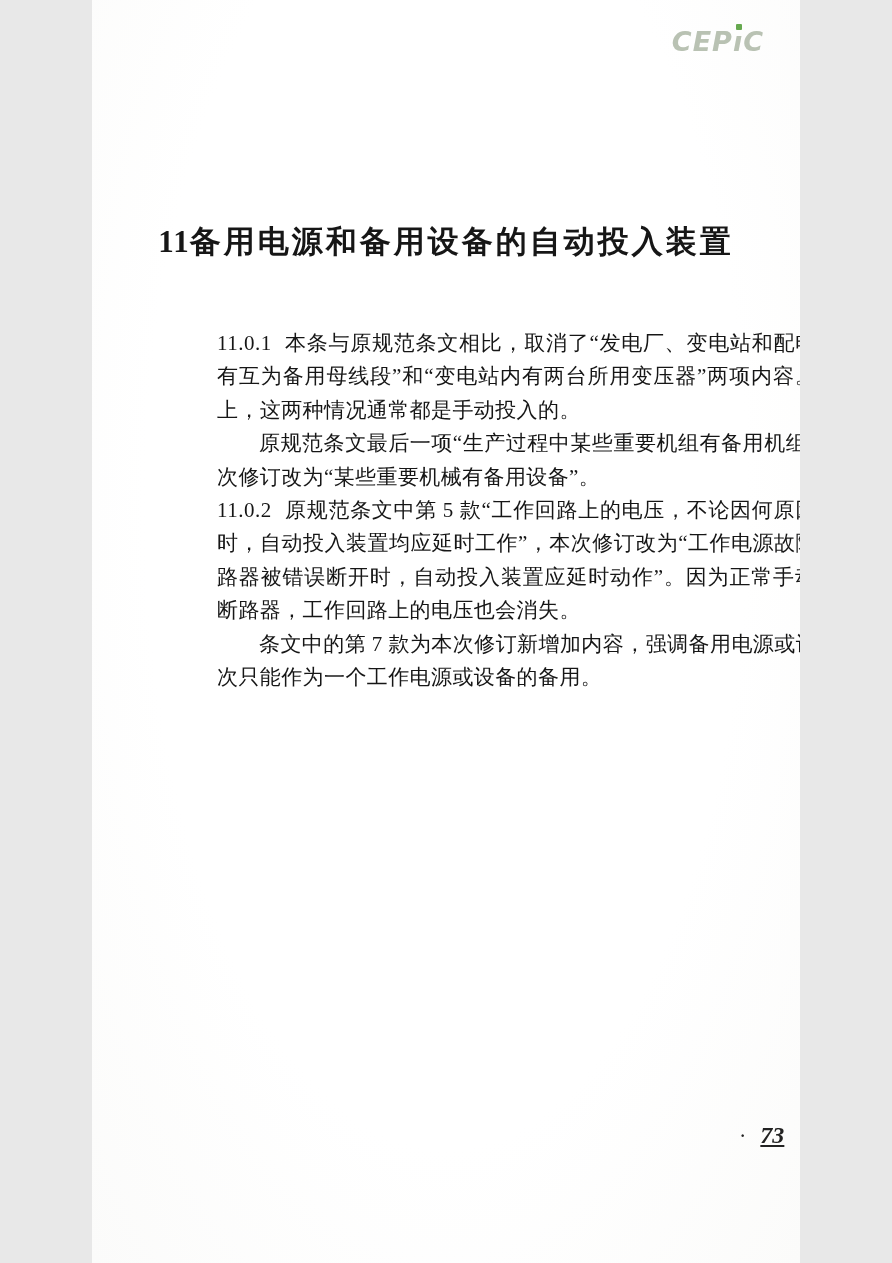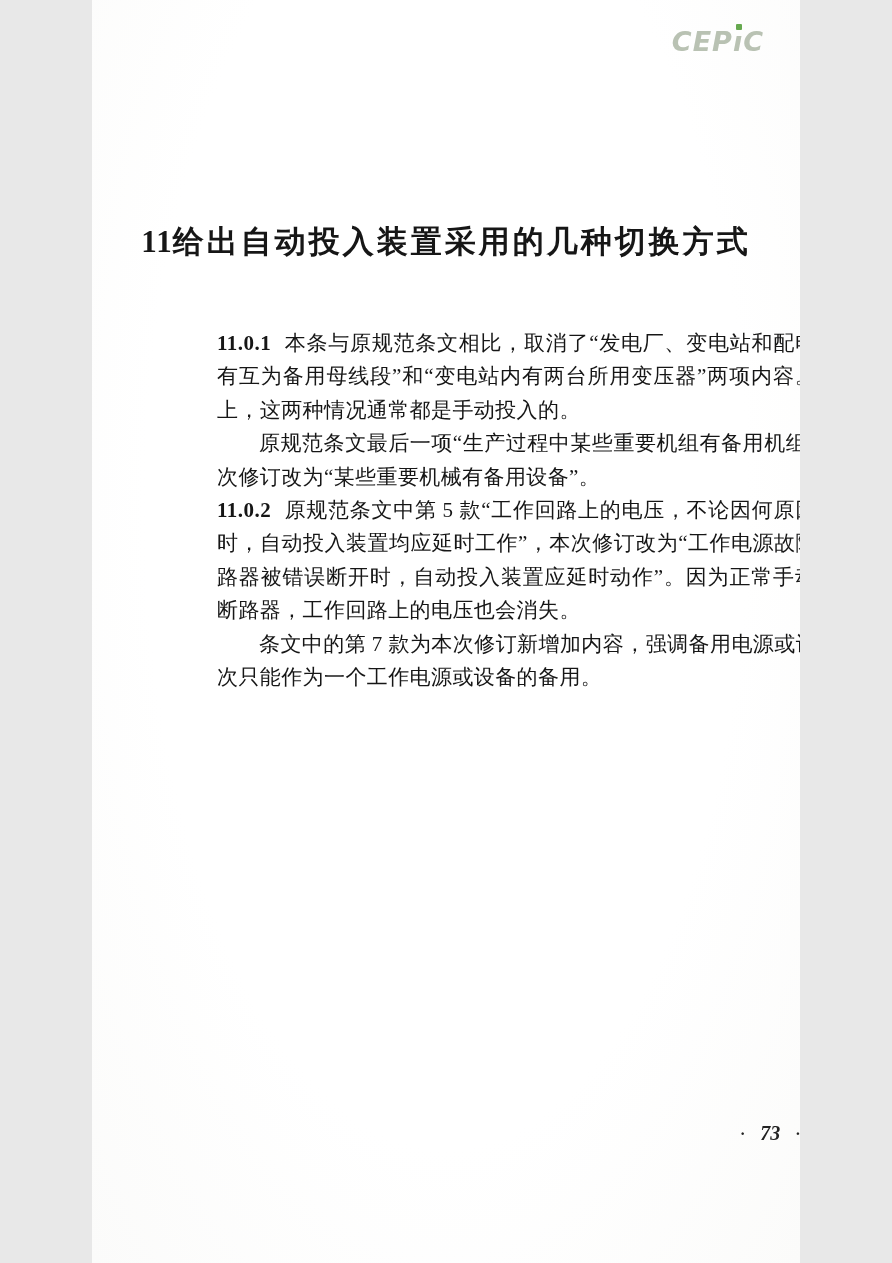--- a/index.html
+++ b/index.html
@@ -76,58 +76,59 @@
     text-justify: inter-ideograph;
   }
   .body-text p {
     margin: 0;
     padding: 0;
   }
   .body-text p.indent {
     text-indent: 2em;
   }
   .body-text .clause-num {
-    font-weight: bold;
+    font-weight: normal;
     margin-right: 13px;
     letter-spacing: 0.5px;
   }
 
   
   .page-footer {
     position: absolute;
     top: 1122px;
     left: 648px;
     font-size: 20px;
     letter-spacing: 0;
     color: #222;
     display: inline-flex;
     align-items: center;
     gap: 15px;
   }
   .page-footer .pagenum {
     font-style: italic;
     font-weight: bold;
-    font-size: 20px;
+    font-size: 24px;
+    text-decoration: underline;
   }
   .page-footer .dot {
     font-weight: bold;
     font-size: 16px;
   }
 </style>
 </head>
 <body>
 
 <div class="page">
 
   <div class="logo">
     <span>CEP</span><span class="logo-i-wrap"><span class="logo-i-dot"></span><span>ı</span></span><span>C</span>
   </div>
 
   <h1 class="chapter-title">
-    <span class="title-num">11</span><span class="title-text">给出自动投入装置采用的几种切换方式</span>
+    <span class="title-num">11</span><span class="title-text">备用电源和备用设备的自动投入装置</span>
   </h1>
 
   <div class="body-text">
 
     <p class="clause"><span class="clause-num">11.0.1</span><span>本条与原规范条文相比，取消了“发电厂、变电站和配电站内有互为备用母线段”和“变电站内有两台所用变压器”两项内容。事实上，这两种情况通常都是手动投入的。</span></p>
 
 
     <p class="indent"><span>原规范条文最后一项“生产过程中某些重要机组有备用机组”，本次修订改为“某些重要机械有备用设备”。</span></p>
 
     <p class="clause"><span class="clause-num">11.0.2</span><span>原规范条文中第 5 款“工作回路上的电压，不论因何原因消失时，自动投入装置均应延时工作”，本次修订改为“工作电源故障或断路器被错误断开时，自动投入装置应延时动作”。因为正常手动跳开断路器，工作回路上的电压也会消失。</span></p>

